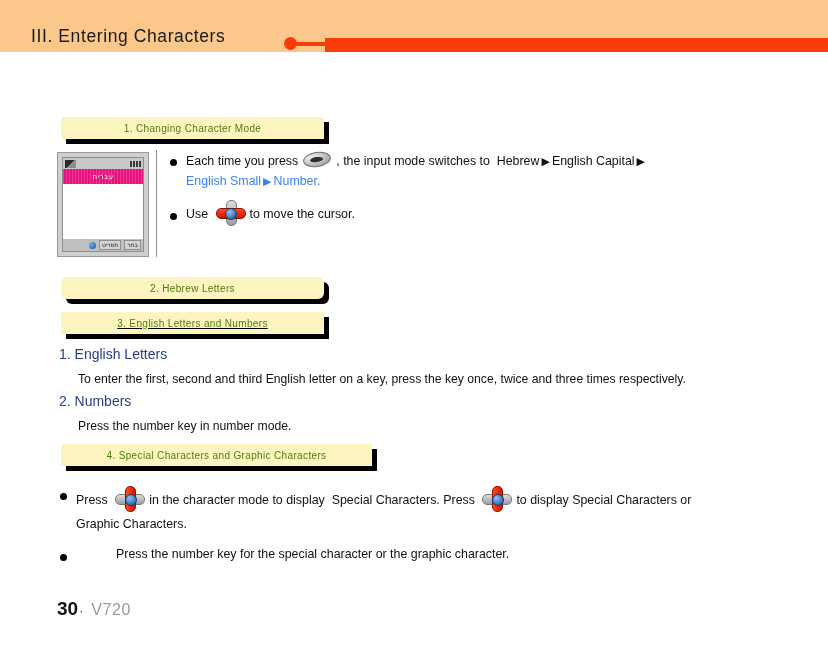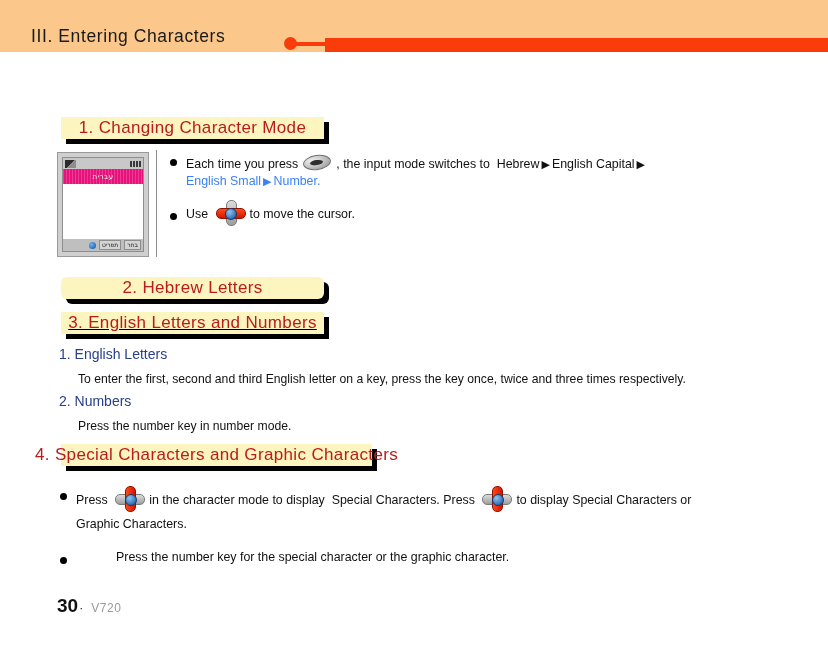--- a/index.html
+++ b/index.html
@@ -55,23 +55,23 @@
   .section-bar {
     position: absolute;
     height: 22px;
     background: #fdf5bf;
     box-shadow: 5px 5px 0 0 #000000;
     display: flex;
     align-items: center;
     justify-content: center;
   }
   .section-bar span {
-    font-size: 17px;
+    font-size: 10px;
     letter-spacing: 0.35px;
-    color: #b91c1c;
+    color: #4d7c0f;
     white-space: nowrap;
   }
   #section-bar-1 { left: 61px; top: 117px; width: 263px; }
   #section-bar-2 { left: 61px; top: 277px; width: 263px; border-radius: 6px; }
   #section-bar-3 { left: 61px; top: 312px; width: 263px; text-decoration: underline; }
   #section-bar-4 { left: 61px; top: 444px; width: 311px; }
 
   
   #phone-figure {
     position: absolute;
@@ -162,21 +162,21 @@
     width: 1px; height: 107px;
     background: #8f8f8f;
   }
 
   
   .bullet-row {
     position: absolute;
     display: flex;
     align-items: flex-start;
     font-size: 12.4px;
-    line-height: 24px;
+    line-height: 18px;
     color: #111111;
   }
   .dot {
     width: 7px; height: 7px;
     border-radius: 50%;
     background: #000000;
     flex: none;
     margin-top: 7px;
     margin-right: 9px;
   }
@@ -274,21 +274,21 @@
     font-size: 19px;
     font-weight: bold;
     color: #111111;
   }
   #footer-sep {
     font-size: 12px;
     color: #111111;
     margin: 0 2px 0 1px;
   }
   #footer-model {
-    font-size: 12px;
+    font-size: 16px;
     color: #9a9a9a;
     letter-spacing: 0.6px;
     margin-left: 6px;
     margin-top: 16px;
   }
 </style>
 </head>
 <body>
 
 <div id="header-band"></div>

